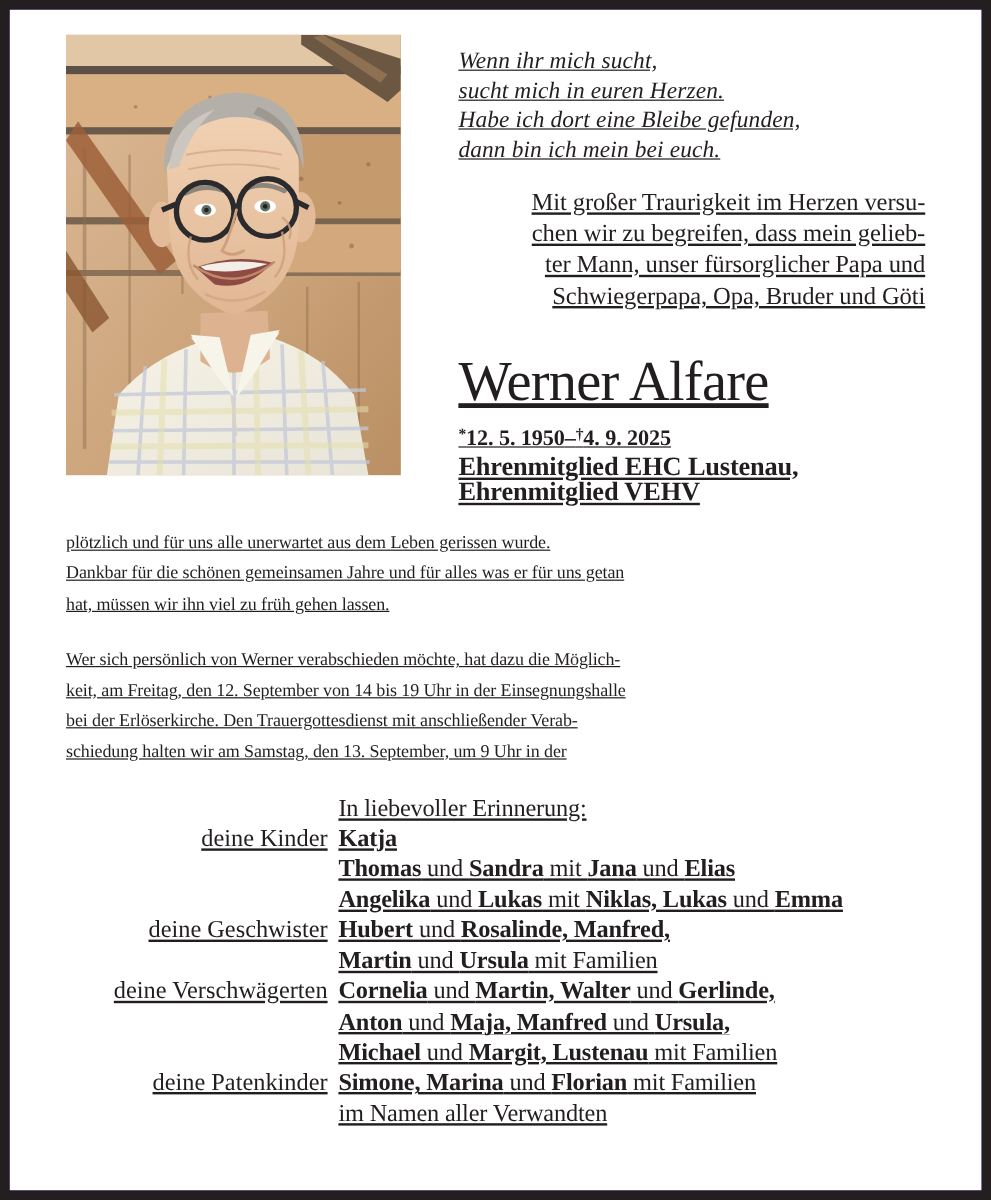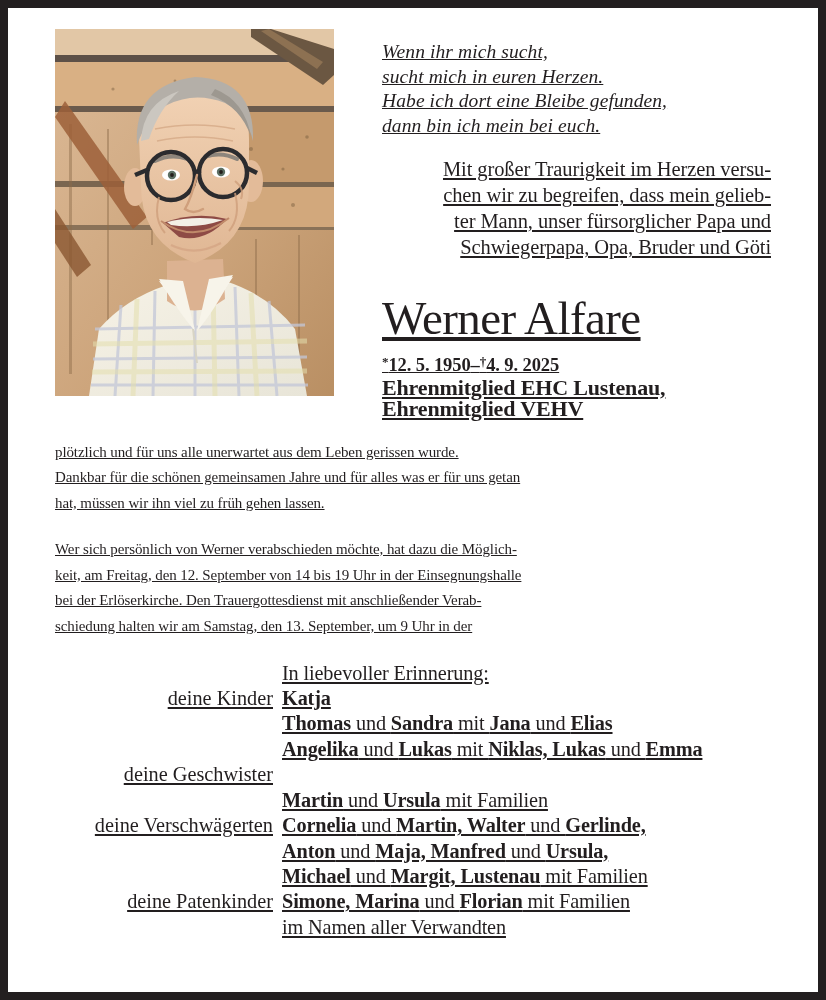--- a/index.html
+++ b/index.html
@@ -336,20 +336,21 @@
             <div class="fam-row">
               <div class="fam-label"></div>
               <div class="fam-names"><b>Thomas</b><span> und </span><b>Sandra</b><span> mit </span><b>Jana</b><span> und </span><b>Elias</b></div>
             </div>
             <div class="fam-row">
               <div class="fam-label"></div>
               <div class="fam-names"><b>Angelika</b><span> und </span><b>Lukas</b><span> mit </span><b>Niklas, Lukas</b><span> und </span><b>Emma</b></div>
             </div>
             <div class="fam-row">
               <div class="fam-label">deine Geschwister</div>
+              <div class="fam-names"><b>Hubert</b><span> und </span><b>Rosalinde, Manfred,</b></div>
             </div>
             <div class="fam-row">
               <div class="fam-label"></div>
               <div class="fam-names"><b>Martin</b><span> und </span><b>Ursula</b><span> mit Familien</span></div>
             </div>
             <div class="fam-row">
               <div class="fam-label">deine Verschwägerten</div>
               <div class="fam-names"><b>Cornelia</b><span> und </span><b>Martin, Walter</b><span> und </span><b>Gerlinde,</b></div>
             </div>
             <div class="fam-row">

